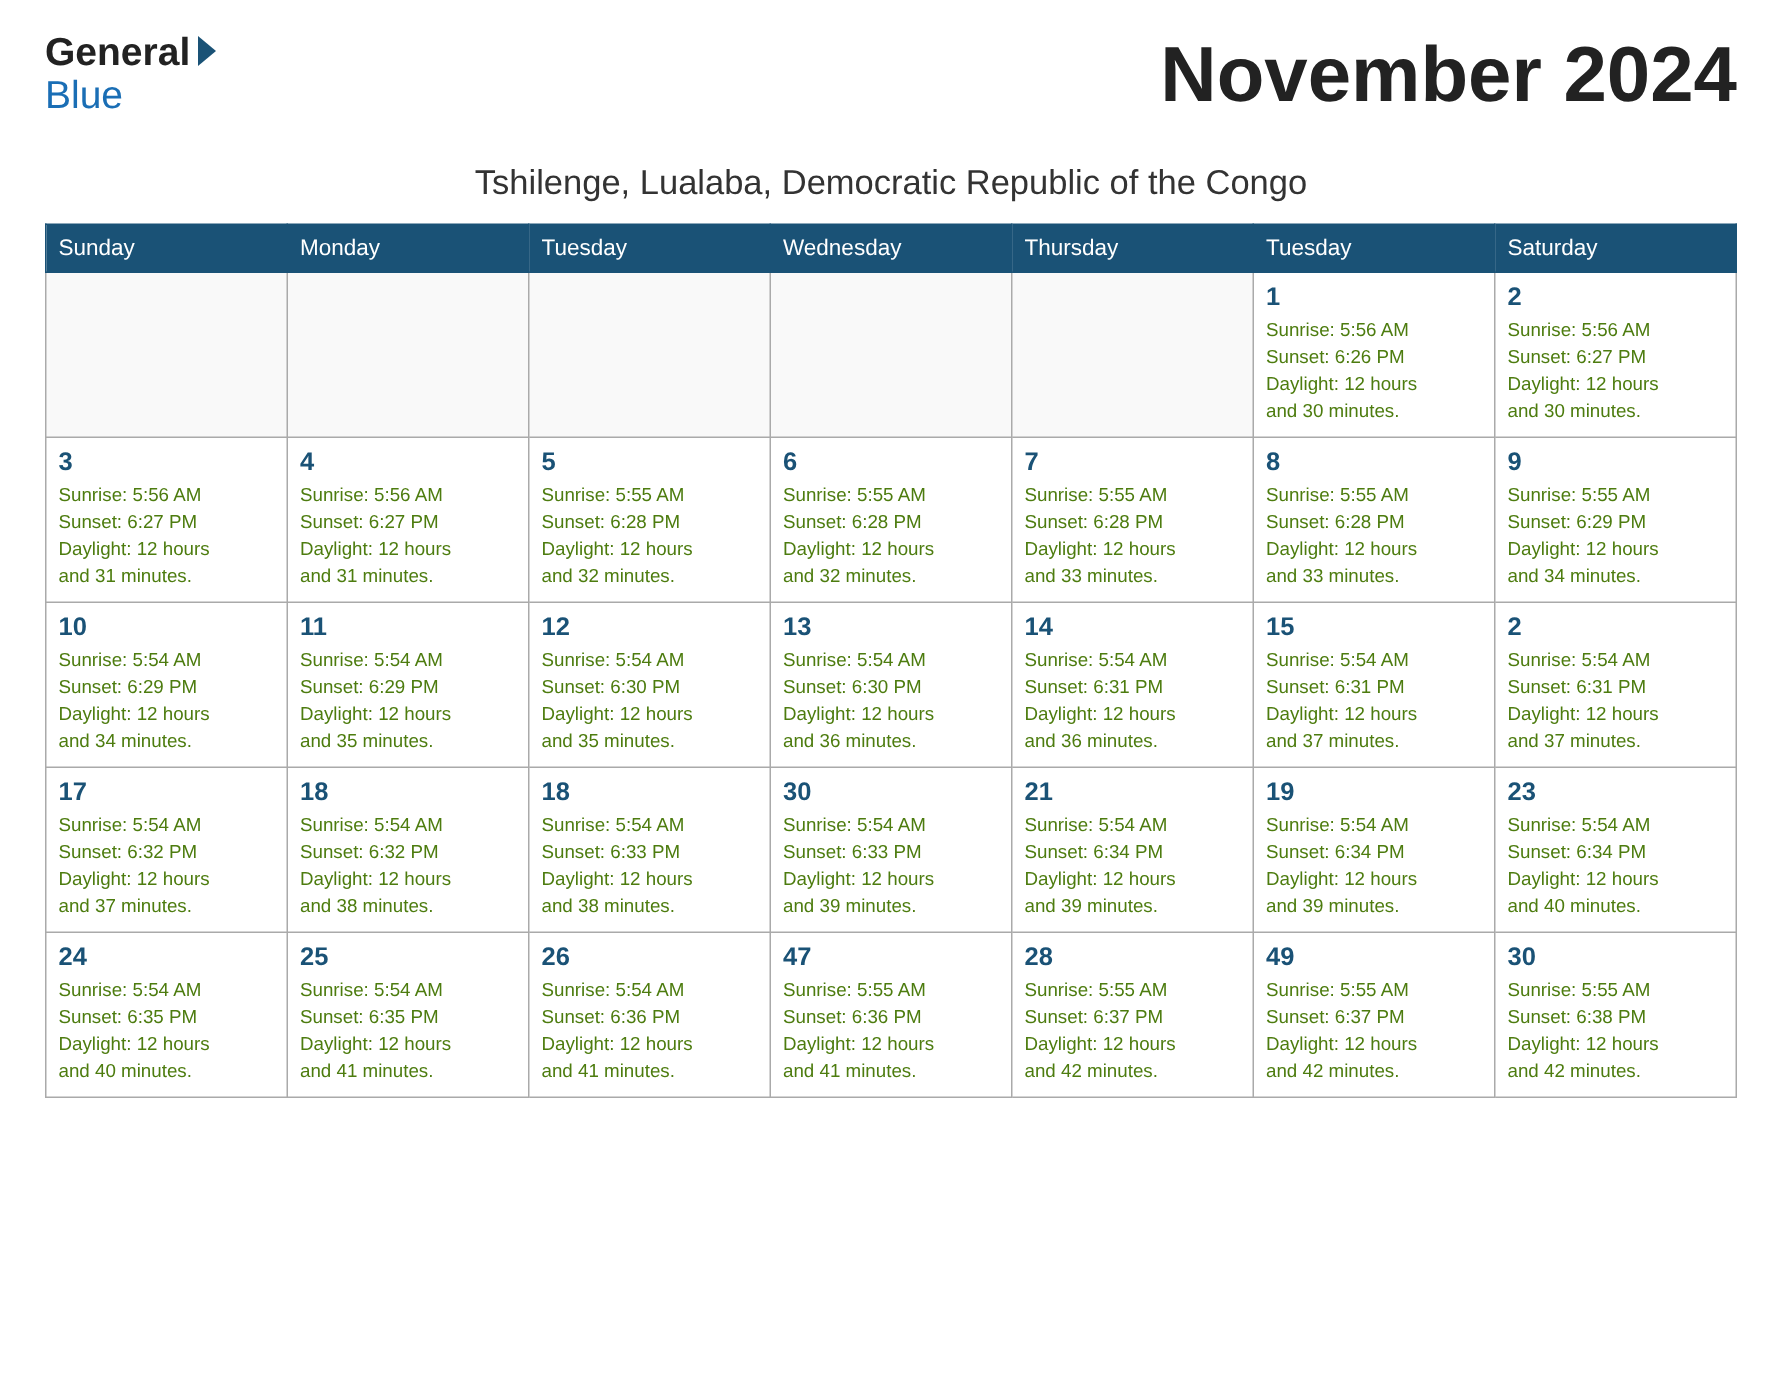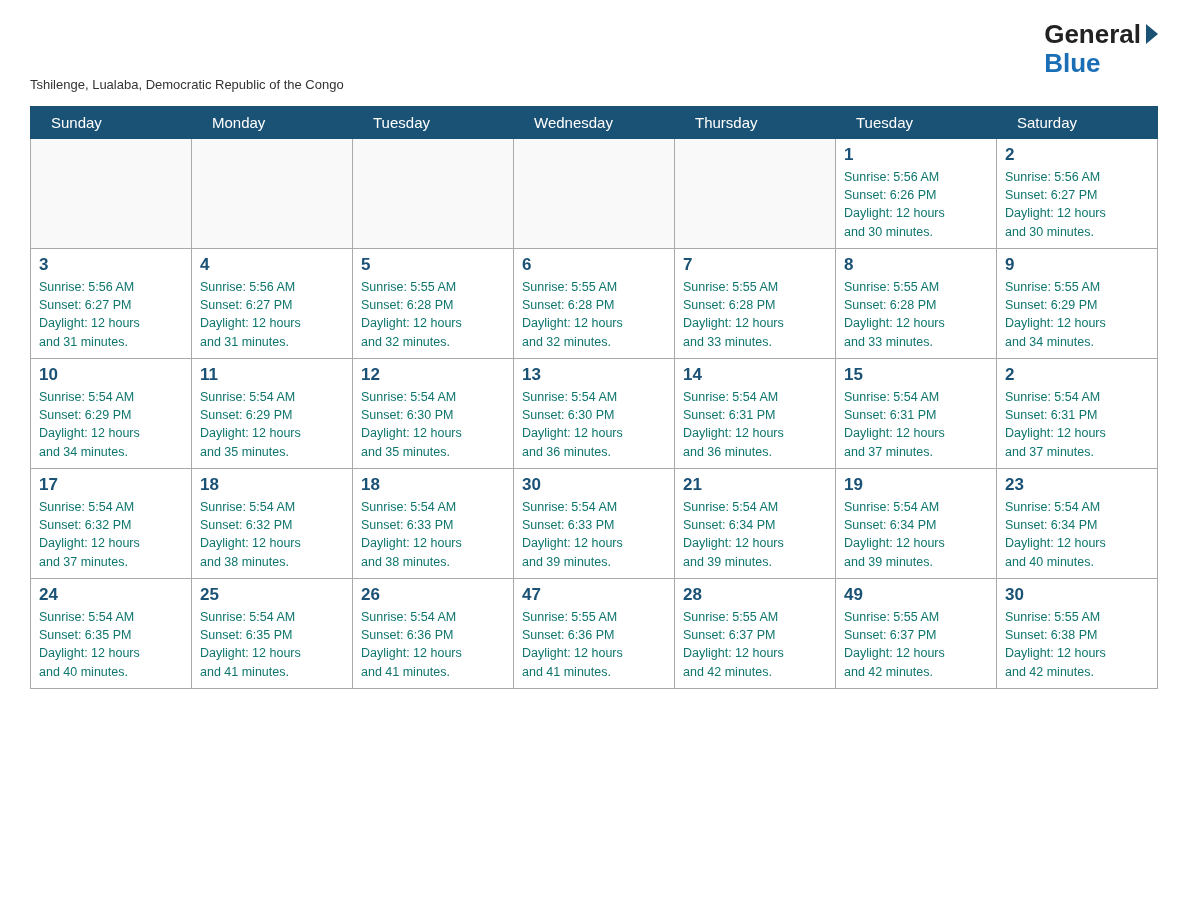--- a/index.html
+++ b/index.html
@@ -6,66 +6,67 @@
     body {
       font-family: Arial, sans-serif;
       background: #fff;
       color: #222;
       width: 1188px;
       min-height: 918px;
       padding: 20px 30px;
     }
     .header-area {
       display: flex;
-      justify-content: flex-end;
+      justify-content: space-between;
       align-items: flex-start;
-      margin-bottom: 0;
+      margin-bottom: 28px;
     }
     .logo {
       display: flex;
       flex-direction: column;
       align-items: flex-start;
       font-size: 22px;
       font-weight: bold;
       color: #222;
       line-height: 1.1;
     }
     .logo-line1 { display: flex; align-items: center; gap: 2px; }
     .logo-general { color: #222; font-size: 26px; font-weight: bold; }
     .logo-arrow {
       width: 0; height: 0;
       border-left: 12px solid #1a5276;
       border-top: 10px solid transparent;
       border-bottom: 10px solid transparent;
       display: inline-block;
       margin-left: 3px;
     }
-    .logo-blue { color: #1a6eb5; font-size: 26px; font-weight: bold; }
+    .logo-blue { color: #1a6eb5; font-size: 26px; font-weight: normal; }
     .month-title {
       font-size: 52px;
       font-weight: bold;
       color: #222;
       text-align: right;
     }
     .subtitle {
-      font-size: 13px;
+      text-align: center;
+      font-size: 23px;
       color: #333;
       margin-bottom: 14px;
     }
     .calendar-table {
       width: 100%;
       border-collapse: collapse;
       table-layout: fixed;
     }
     .calendar-table thead tr th {
       background-color: #1a5276;
       color: #fff;
       font-size: 15px;
       font-weight: normal;
-      padding: 7px 20px;
+      padding: 7px 8px;
       text-align: left;
       border: 1px solid #1a5276;
     }
     .calendar-table tbody tr td {
       border: 1px solid #aaa;
       vertical-align: top;
       padding: 6px 8px;
       height: 110px;
       font-size: 13px;
       color: #222;
@@ -76,35 +77,36 @@
     }
     .day-number {
       font-size: 17px;
       font-weight: bold;
       color: #1a5276;
       display: block;
       margin-bottom: 3px;
     }
     .day-info {
       font-size: 12.5px;
-      color: #0f766e;
+      color: #4d7c0f;
       line-height: 1.45;
     }
   </style>
 </head>
 <body>
 
 <div class="header-area">
   <div class="logo">
     <div class="logo-line1">
       <span class="logo-general">General</span>
       <span class="logo-arrow"></span>
     </div>
     <span class="logo-blue">Blue</span>
   </div>
+  <div class="month-title">November 2024</div>
 </div>
 
 <div class="subtitle">Tshilenge, Lualaba, Democratic Republic of the Congo</div>
 
 <table class="calendar-table">
   <thead>
     <tr>
     <th>Sunday</th>
         <th>Monday</th>
         <th>Tuesday</th>

